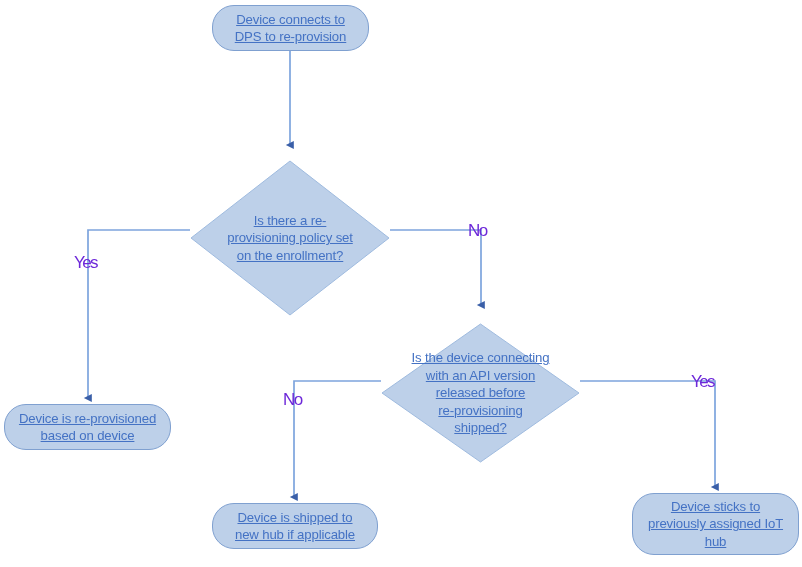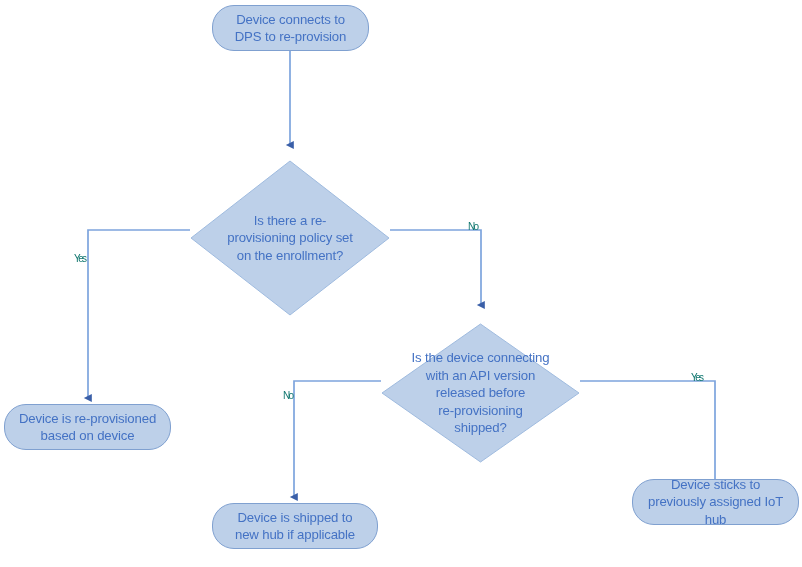--- a/index.html
+++ b/index.html
@@ -29,20 +29,21 @@
     box-sizing: border-box;
     display: flex;
     align-items: center;
     justify-content: center;
     text-align: center;
     color: #4472c4;
     font-size: 13.2px;
     line-height: 1.32;
     letter-spacing: -0.15px;
     white-space: pre-line;
+    text-decoration: underline;
   }
 
   
   .terminator {
     background: #bdd0e9;
     border: 1.2px solid #7fa0d0;
     border-radius: 22px;
   }
 
   
@@ -60,22 +61,22 @@
   }
   .decision .dia-label {
     position: relative;
     z-index: 1;
     width: 78%;
   }
 
   
   .edge-label {
     position: absolute;
-    color: #0f766e;
-    font-size: 10px;
+    color: #6d28d9;
+    font-size: 17px;
     line-height: 1;
     white-space: nowrap;
     letter-spacing: -1.6px;
   }
 </style>
 </head>
 <body>
 
 <div id="canvas">
 
@@ -125,21 +126,21 @@
   <div class="node terminator" style="left:4px; top:404px; width:167px; height:46px;">
     <span>Device is re-provisioned
 based on device</span>
   </div>
 
   <div class="node terminator" style="left:212px; top:503px; width:166px; height:46px;">
     <span>Device is shipped to
 new hub if applicable</span>
   </div>
 
-  <div class="node terminator" style="left:632px; top:479px; width:167px; height:46px;">
+  <div class="node terminator" style="left:632px; top:493px; width:167px; height:62px;">
     <span>Device sticks to
 previously assigned IoT
 hub</span>
   </div>
 
   <div class="edge-label" style="left:74px; top:254px;">Yes</div>
 
   <div class="edge-label" style="left:468px; top:222px;">No</div>
 
   <div class="edge-label" style="left:283px; top:391px;">No</div>

